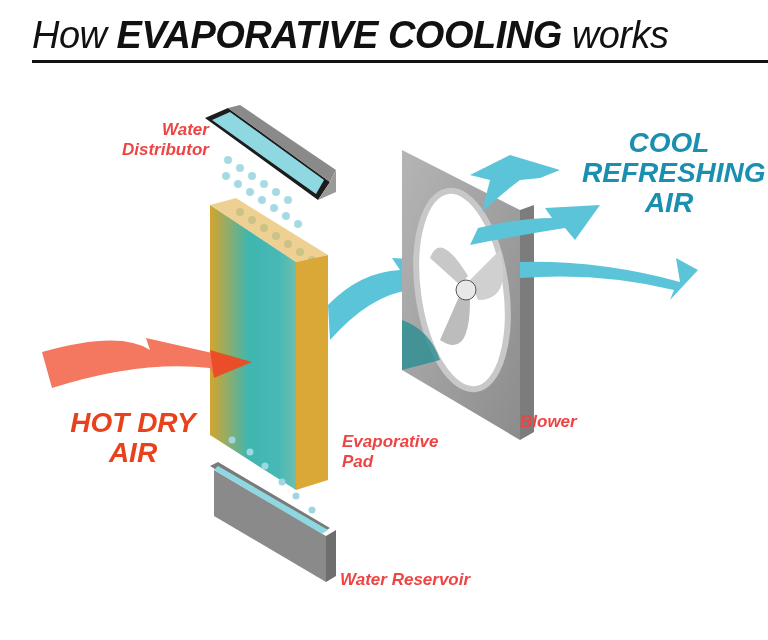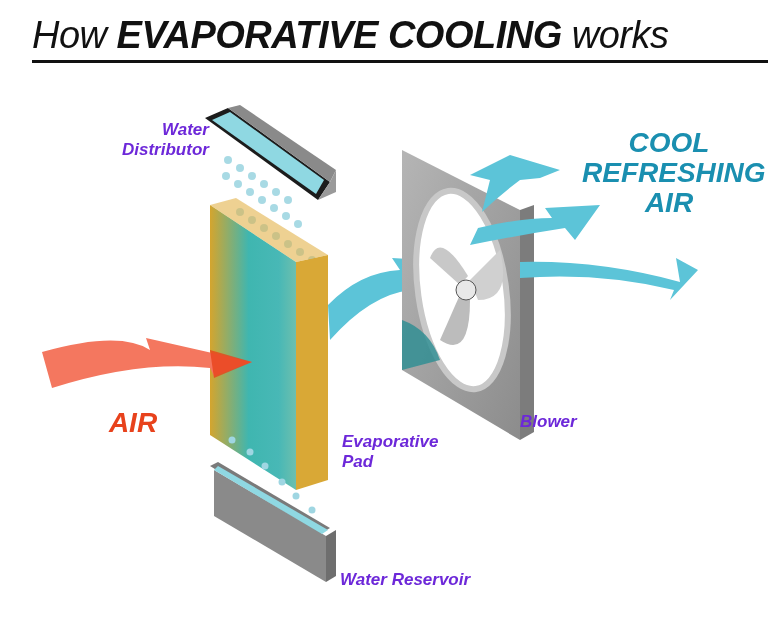--- a/index.html
+++ b/index.html
@@ -1,20 +1,20 @@
 <!DOCTYPE html>
 <html><head>
 <meta charset="utf-8">
 <style>
   html, body { margin:0; padding:0; background:#ffffff; }
   body { width:768px; height:640px; position:relative; overflow:hidden; font-family:"Liberation Sans", sans-serif; }
   .title { position:absolute; left:32px; top:14px; font-size:38px; font-style:italic; color:#111; white-space:nowrap; letter-spacing:-0.5px; }
   .title b { font-weight:bold;font-style:italic; }
   .rule { position:absolute; left:32px; top:60px; width:740px; height:3px; background:#111; }
-  .lbl { position:absolute; font-style:italic; font-weight:bold; color:#6d28d9; font-size:17px; line-height:20px; }
+  .lbl { position:absolute; font-style:italic; font-weight:bold; color:#ef4444; font-size:17px; line-height:20px; }
   .big { position:absolute; font-style:italic; font-weight:bold; text-align:center; line-height:30px; font-size:28px; }
   svg.art { position:absolute; left:0; top:0; }
 </style>
 </head>
 <body>
 
 <div class="title">
   <span>How </span><b>EVAPORATIVE COOLING</b><span> works</span>
 </div>
 <div class="rule"></div>
@@ -124,20 +124,21 @@
 <div class="lbl" style="left:342px; top:432px;">
   <div>Evaporative</div>
   <div>Pad</div>
 </div>
 
 <div class="lbl" style="left:340px; top:570px;">Water Reservoir</div>
 
 <div class="lbl" style="left:520px; top:412px;">Blower</div>
 
 <div class="big" style="left:48px; top:408px; width:170px; color:#e8421c;">
+  <div>HOT DRY</div>
   <div>AIR</div>
 </div>
 
 <div class="big" style="left:582px; top:128px; width:230px; color:#1a8fb0;">
   <div style="margin-left:-56px;">COOL</div>
   <div style="text-align:left;">REFRESHING</div>
   <div style="margin-left:-56px;">AIR</div>
 </div>
 
 </body></html>

